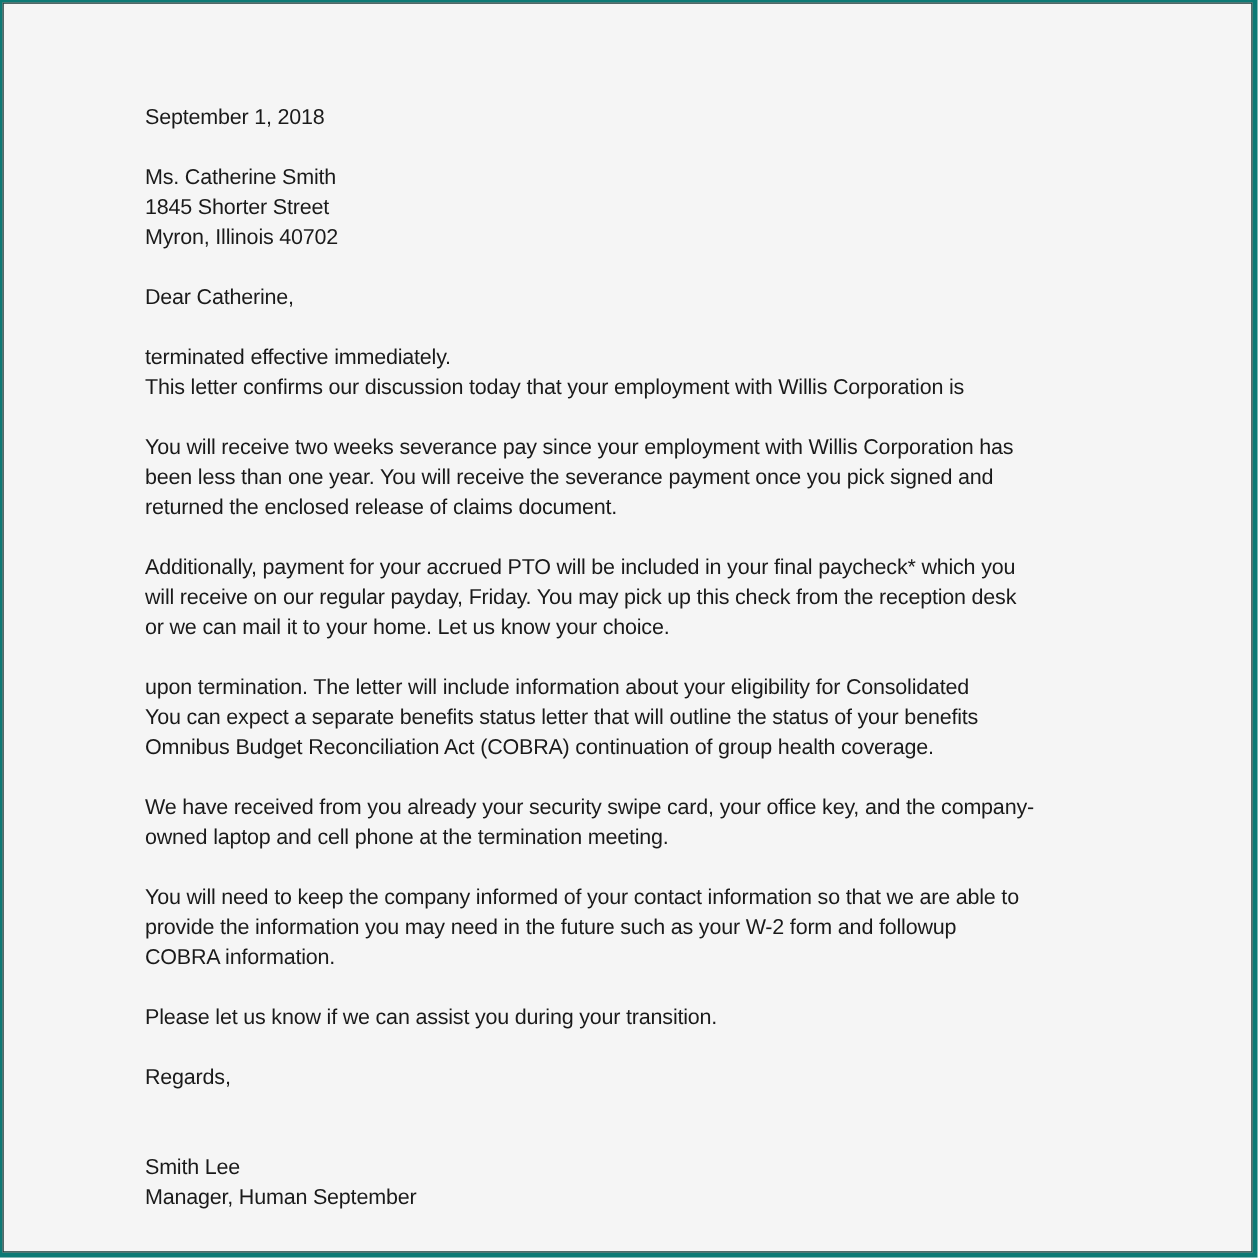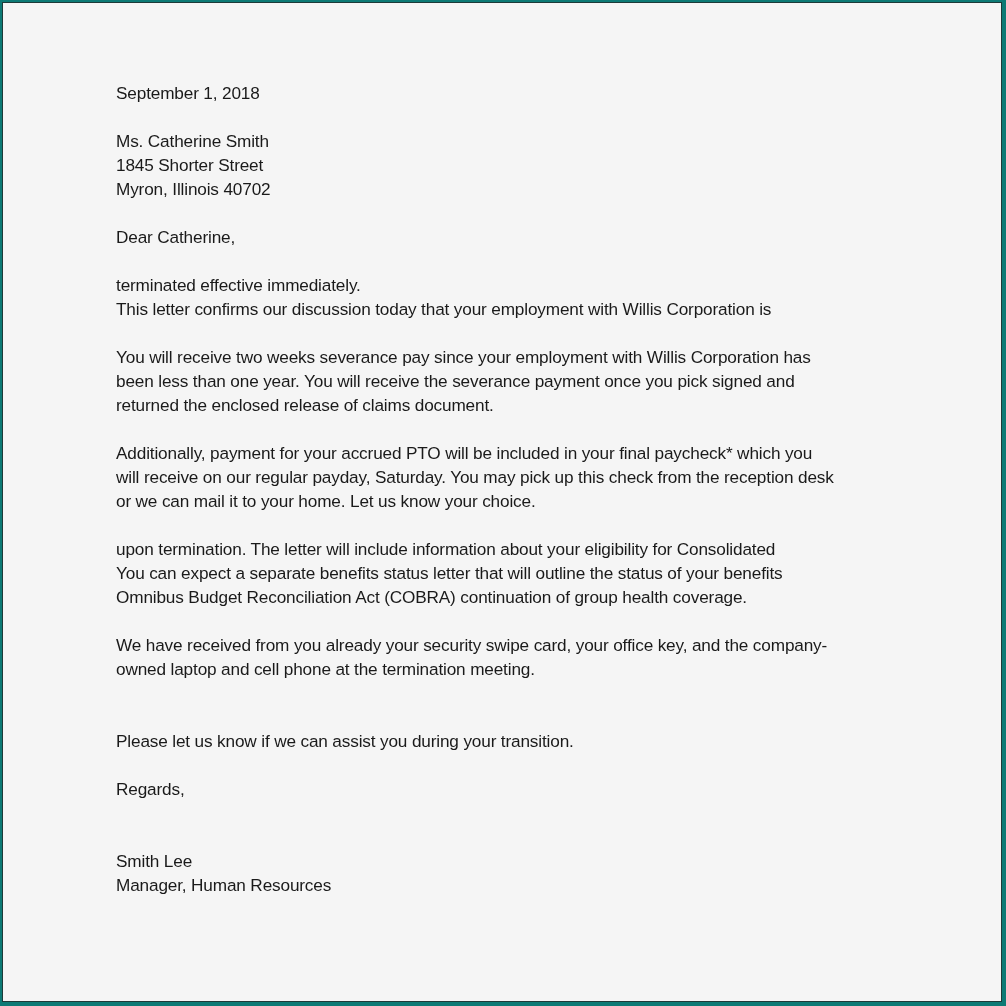--- a/index.html
+++ b/index.html
@@ -32,40 +32,45 @@
     </div>
     <div class="gap"></div>
     <div>
       <p>You will receive two weeks severance pay since your employment with Willis Corporation has</p>
       <p>been less than one year. You will receive the severance payment once you pick signed and</p>
       <p>returned the enclosed release of claims document.</p>
     </div>
     <div class="gap"></div>
     <div>
       <p>Additionally, payment for your accrued PTO will be included in your final paycheck* which you</p>
-      <p>will receive on our regular payday, Saturday. You may pick up this check from the reception desk</p>
+      <p>will receive on our regular payday, Friday. You may pick up this check from the reception desk</p>
       <p>or we can mail it to your home. Let us know your choice.</p>
     </div>
     <div class="gap"></div>
     <div>
       <p>upon termination. The letter will include information about your eligibility for Consolidated</p>
       <p>You can expect a separate benefits status letter that will outline the status of your benefits</p>
       <p>Omnibus Budget Reconciliation Act (COBRA) continuation of group health coverage.</p>
     </div>
     <div class="gap"></div>
     <div>
       <p>We have received from you already your security swipe card, your office key, and the company-</p>
       <p>owned laptop and cell phone at the termination meeting.</p>
     </div>
     <div class="gap"></div>
+    <div>
+      <p>You will need to keep the company informed of your contact information so that we are able to</p>
+      <p>provide the information you may need in the future such as your W-2 form and followup</p>
+      <p>COBRA information.</p>
+    </div>
     <div class="gap"></div>
     <div>
       <p>Please let us know if we can assist you during your transition.</p>
     </div>
     <div class="gap"></div>
     <p>Regards,</p>
     <div class="gap2"></div>
     <div>
       <p>Smith Lee</p>
-      <p>Manager, Human Resources</p>
+      <p>Manager, Human September</p>
     </div>
   </div>
 </div>
 
 </body></html>

